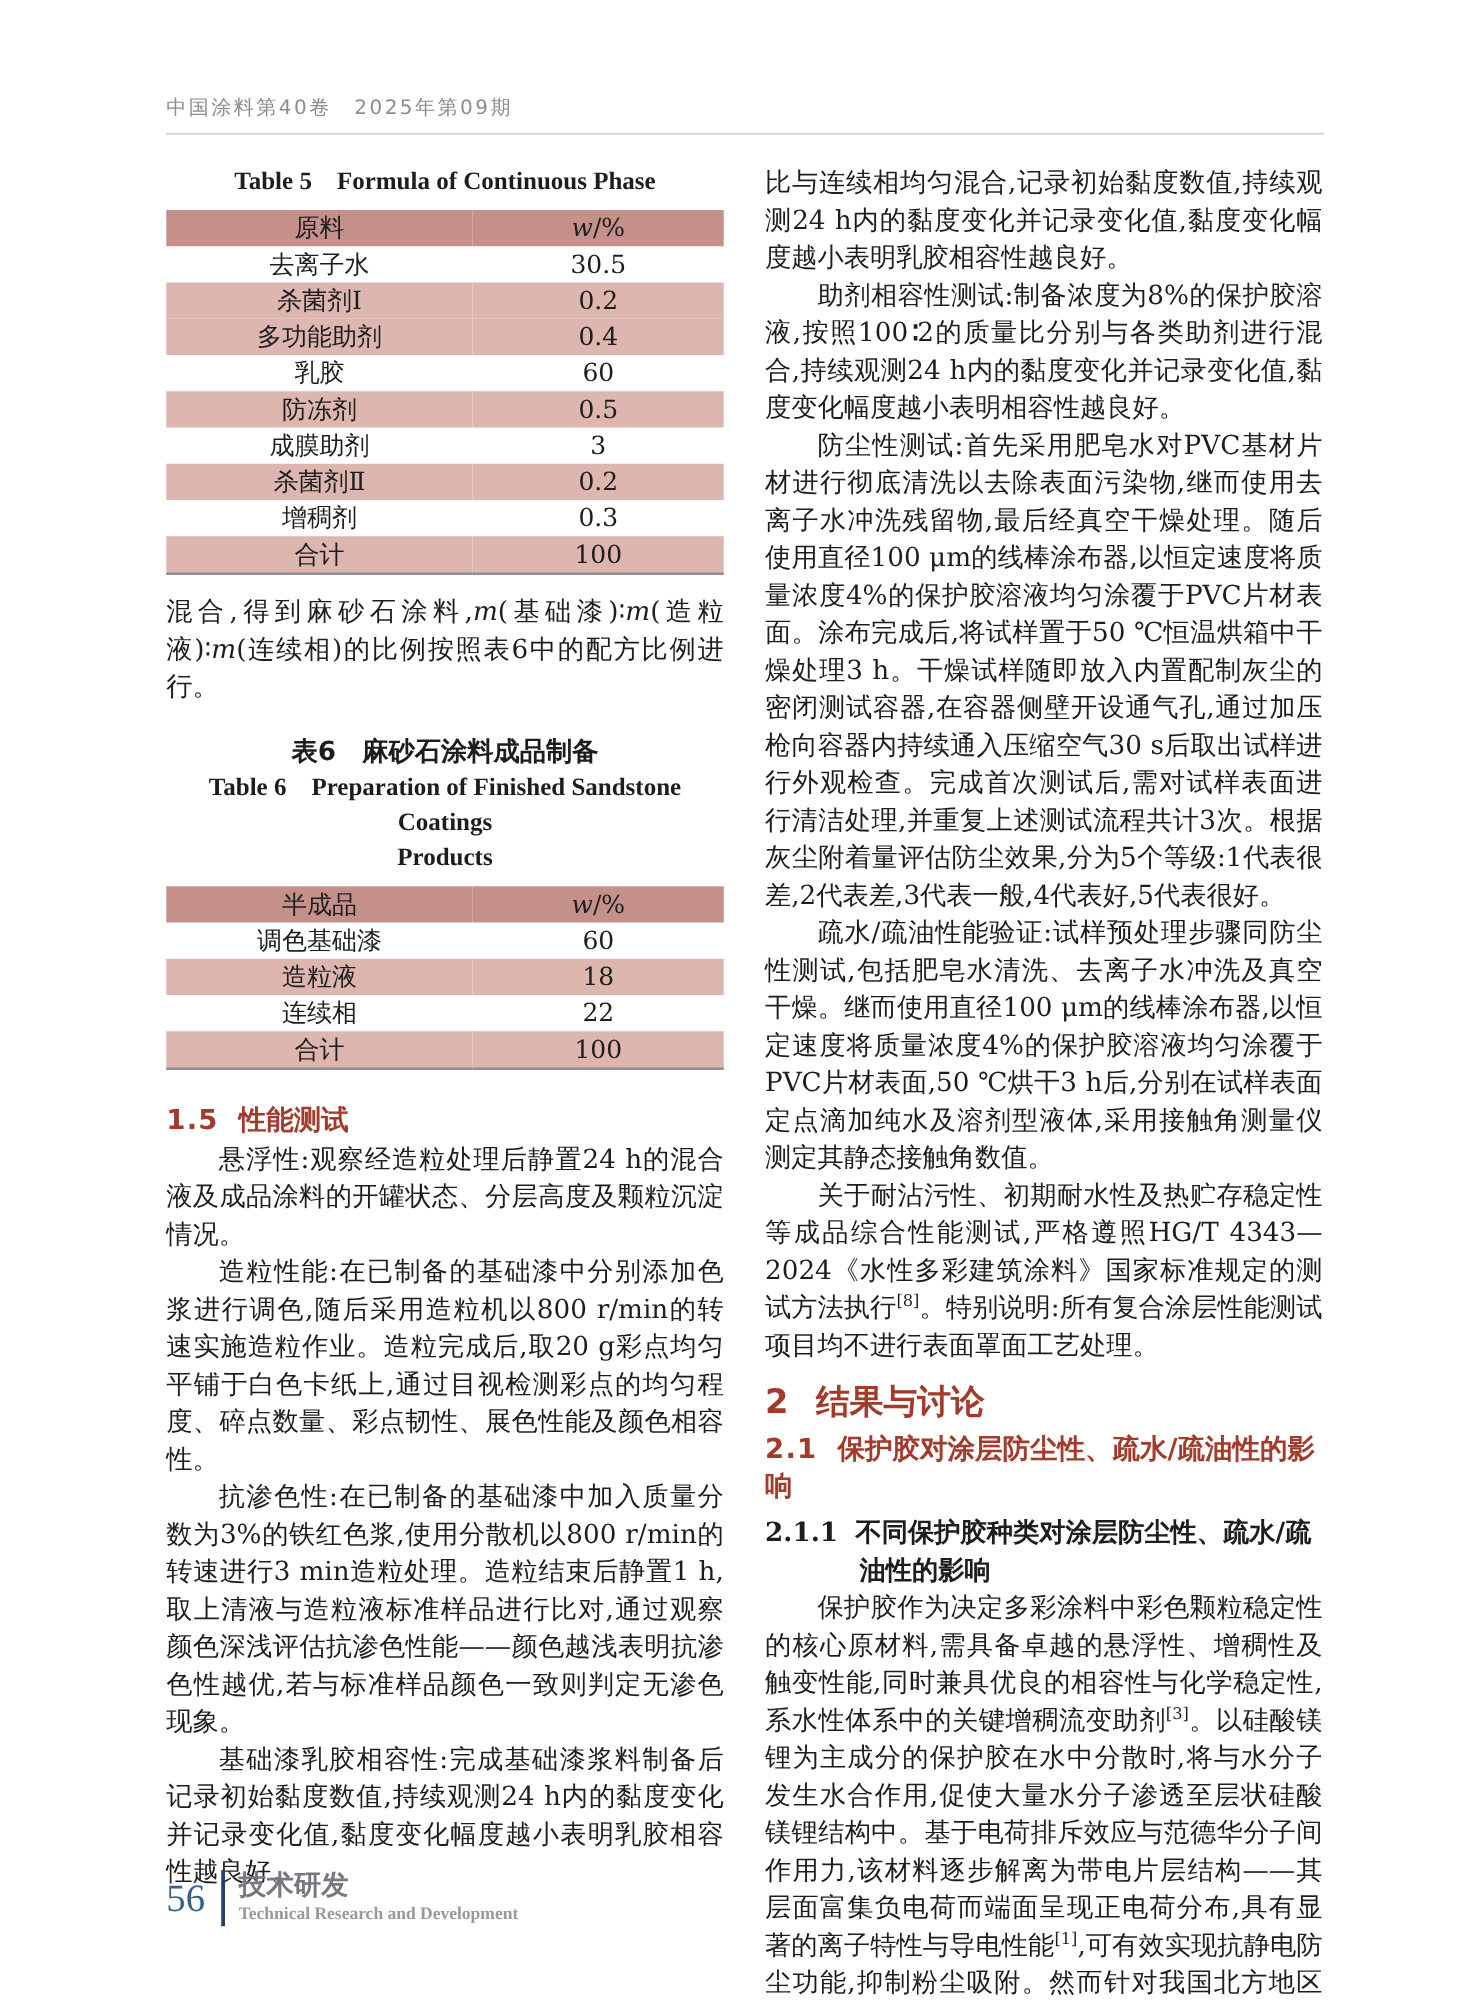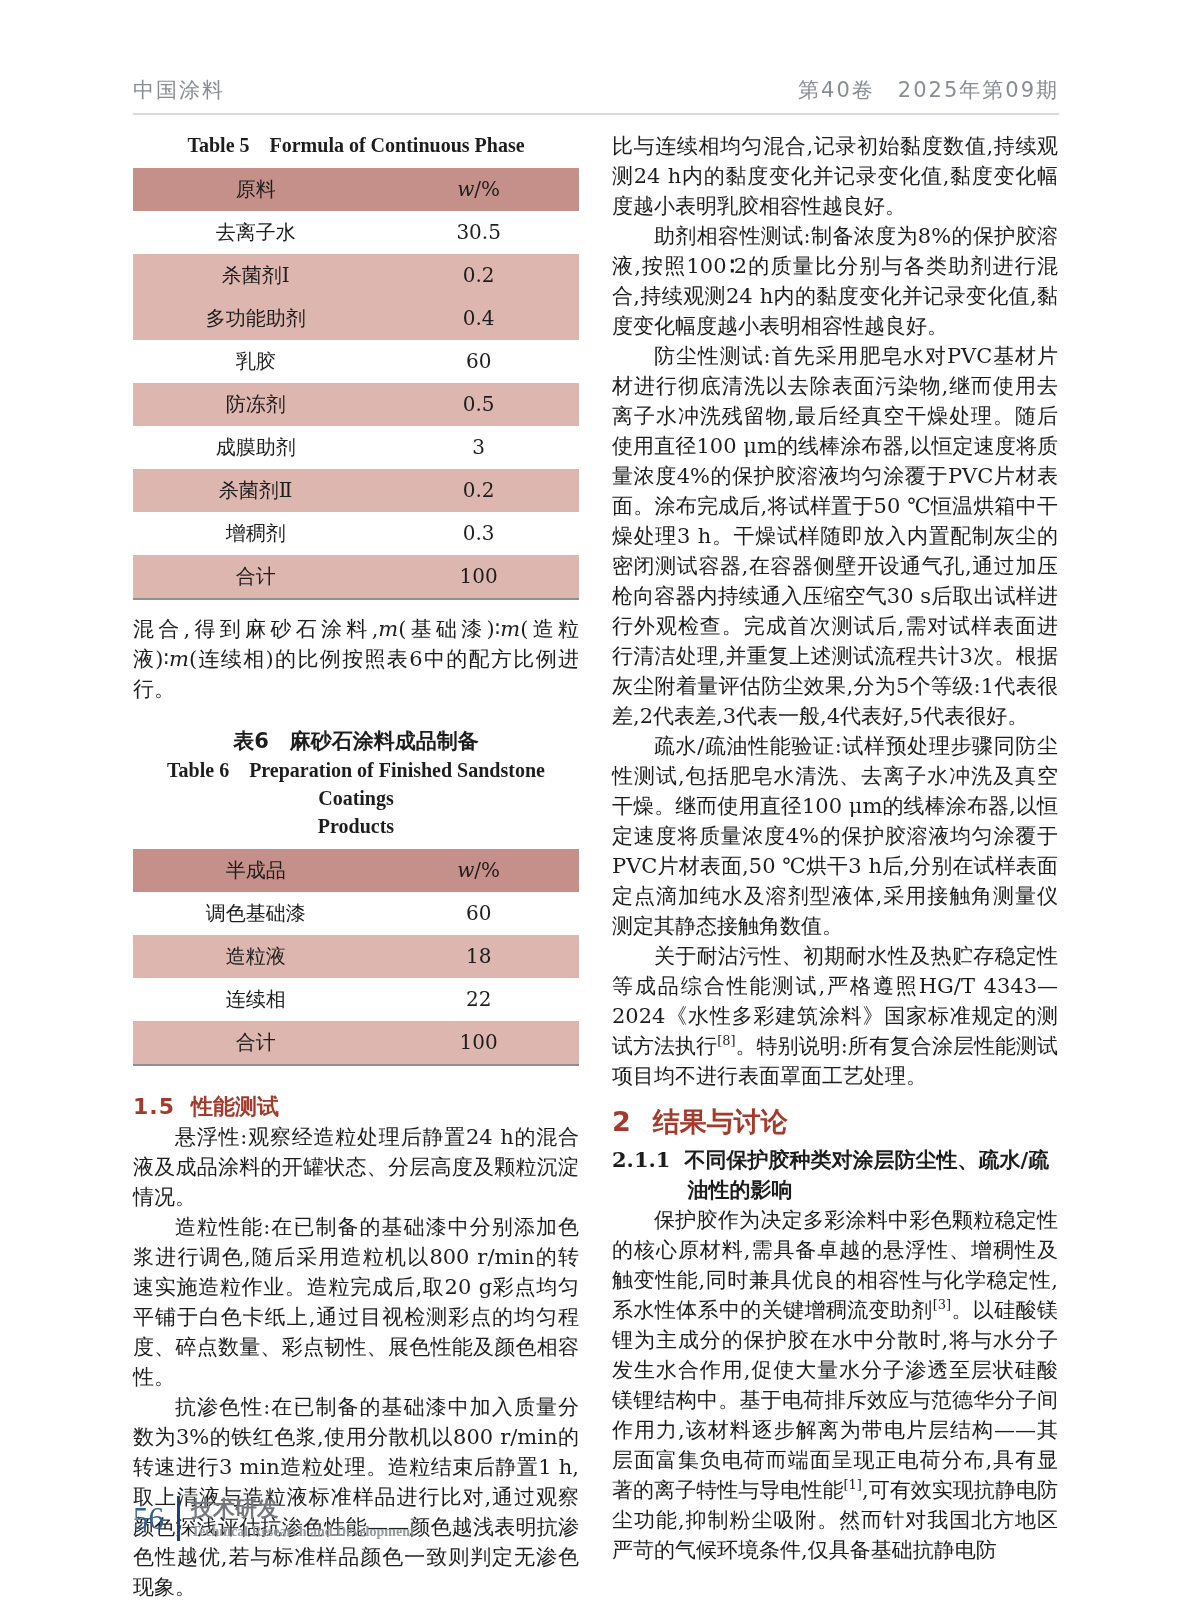--- a/index.html
+++ b/index.html
@@ -1,37 +1,37 @@
 <!DOCTYPE html>
 <html><head>
 <meta charset="utf-8">
 <style>
   html,body{margin:0;padding:0;background:#ffffff;}
   .page{position:relative;width:1187px;height:1600px;background:#ffffff;overflow:hidden;
         font-family:"DejaVu Serif",serif;color:#1d1d1d;}
   
   .run-head{position:absolute;left:133px;right:128px;top:76px;display:flex;
-            justify-content:space-between;align-items:flex-end;
-            font-family:"DejaVu Sans",sans-serif;font-size:21px;color:#878d93;
+            align-items:flex-end;
+            font-family:"DejaVu Sans",sans-serif;font-size:16px;color:#878d93;
             letter-spacing:2px;padding-bottom:9px;border-bottom:2px solid #dadada;}
   
   .content{position:absolute;left:133px;top:131px;width:926px;display:flex;gap:33px;}
   .col{width:446px;}
   .para{margin:0;font-size:21px;line-height:30px;text-align:justify;text-indent:2em;
         text-justify:inter-ideograph;}
   .para.noindent{text-indent:0;}
   
   .tcap-cn{text-align:center;font-family:"DejaVu Sans",sans-serif;font-weight:bold;
            font-size:21px;line-height:30px;margin-top:2px;}
   .tcap-en{text-align:center;font-family:"Liberation Serif",serif;font-weight:bold;
            font-size:20px;line-height:28px;}
   
   table.datatable{width:100%;border-collapse:collapse;margin-top:9px;
                   font-size:20px;border-bottom:2px solid #8f8f8f;}
-  table.datatable th,table.datatable td{height:43px;padding:0 4px;text-align:center;
+  table.datatable th,table.datatable td{height:29px;padding:0 4px;text-align:center;
                   font-weight:normal;line-height:29px;}
   table.datatable thead th{background:#c6908a;}
   table.datatable tbody tr.alt{background:#ddb6af;}
   table.datatable td.c1,table.datatable th.c1{width:55%;}
   table.datatable td.c2,table.datatable th.c2{width:45%;}
   
   .h-red{color:#a23b2b;font-family:"DejaVu Sans",sans-serif;font-weight:bold;
          font-size:22px;line-height:30px;margin:0;}
   .h-red .hnum{margin-right:16px;letter-spacing:1px;}
   .h-red-lg{color:#a23b2b;font-family:"DejaVu Sans",sans-serif;font-weight:bold;
@@ -159,20 +159,21 @@
 
     <div class="col">
       <p class="para noindent">比与连续相均匀混合,记录初始黏度数值,持续观测24 h内的黏度变化并记录变化值,黏度变化幅度越小表明乳胶相容性越良好。</p>
       <p class="para">助剂相容性测试:制备浓度为8%的保护胶溶液,按照100∶2的质量比分别与各类助剂进行混合,持续观测24 h内的黏度变化并记录变化值,黏度变化幅度越小表明相容性越良好。</p>
       <p class="para">防尘性测试:首先采用肥皂水对PVC基材片材进行彻底清洗以去除表面污染物,继而使用去离子水冲洗残留物,最后经真空干燥处理。随后使用直径100 μm的线棒涂布器,以恒定速度将质量浓度4%的保护胶溶液均匀涂覆于PVC片材表面。涂布完成后,将试样置于50 ℃恒温烘箱中干燥处理3 h。干燥试样随即放入内置配制灰尘的密闭测试容器,在容器侧壁开设通气孔,通过加压枪向容器内持续通入压缩空气30 s后取出试样进行外观检查。完成首次测试后,需对试样表面进行清洁处理,并重复上述测试流程共计3次。根据灰尘附着量评估防尘效果,分为5个等级:1代表很差,2代表差,3代表一般,4代表好,5代表很好。</p>
       <p class="para">疏水/疏油性能验证:试样预处理步骤同防尘性测试,包括肥皂水清洗、去离子水冲洗及真空干燥。继而使用直径100 μm的线棒涂布器,以恒定速度将质量浓度4%的保护胶溶液均匀涂覆于PVC片材表面,50 ℃烘干3 h后,分别在试样表面定点滴加纯水及溶剂型液体,采用接触角测量仪测定其静态接触角数值。</p>
       <p class="para">关于耐沾污性、初期耐水性及热贮存稳定性等成品综合性能测试,严格遵照HG/T 4343—2024《水性多彩建筑涂料》国家标准规定的测试方法执行<sup>[8]</sup>。特别说明:所有复合涂层性能测试项目均不进行表面罩面工艺处理。</p>
 
       <h2 class="h-red-lg mt14"><span class="hnum">2</span><span>结果与讨论</span></h2>
 
+      <h3 class="h-red mt6"><span class="hnum">2.1</span><span>保护胶对涂层防尘性、疏水/疏油性的影响</span></h3>
 
       <h4 class="h-black mt6"><span class="hnum">2.1.1</span><span>不同保护胶种类对涂层防尘性、疏水/疏油性的影响</span></h4>
 
       <p class="para">保护胶作为决定多彩涂料中彩色颗粒稳定性的核心原材料,需具备卓越的悬浮性、增稠性及触变性能,同时兼具优良的相容性与化学稳定性,系水性体系中的关键增稠流变助剂<sup>[3]</sup>。以硅酸镁锂为主成分的保护胶在水中分散时,将与水分子发生水合作用,促使大量水分子渗透至层状硅酸镁锂结构中。基于电荷排斥效应与范德华分子间作用力,该材料逐步解离为带电片层结构——其层面富集负电荷而端面呈现正电荷分布,具有显著的离子特性与导电性能<sup>[1]</sup>,可有效实现抗静电防尘功能,抑制粉尘吸附。然而针对我国北方地区严苛的气候环境条件,仅具备基础抗静电防</p>
     </div>
   </div>
 
   <div class="footer">
     <div class="pageno">56</div>
     <div class="vbar"></div>

